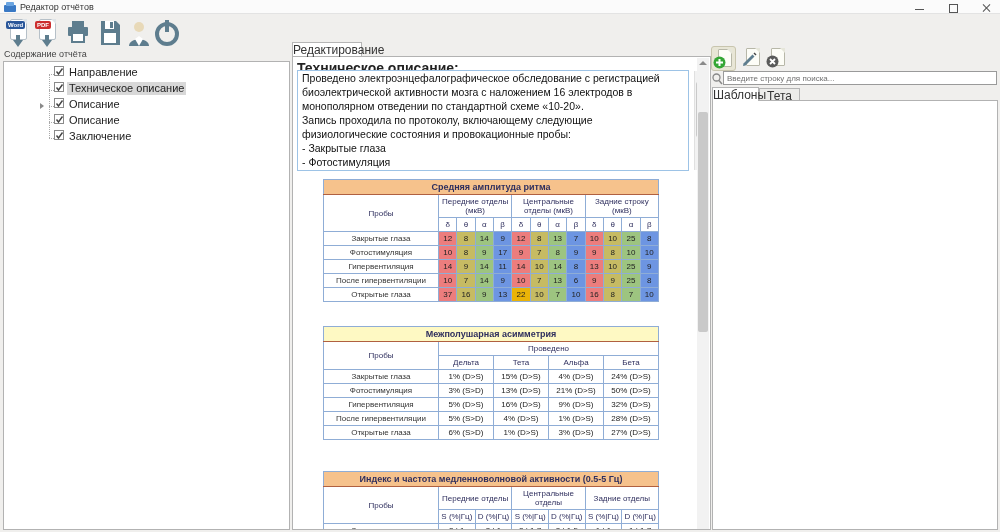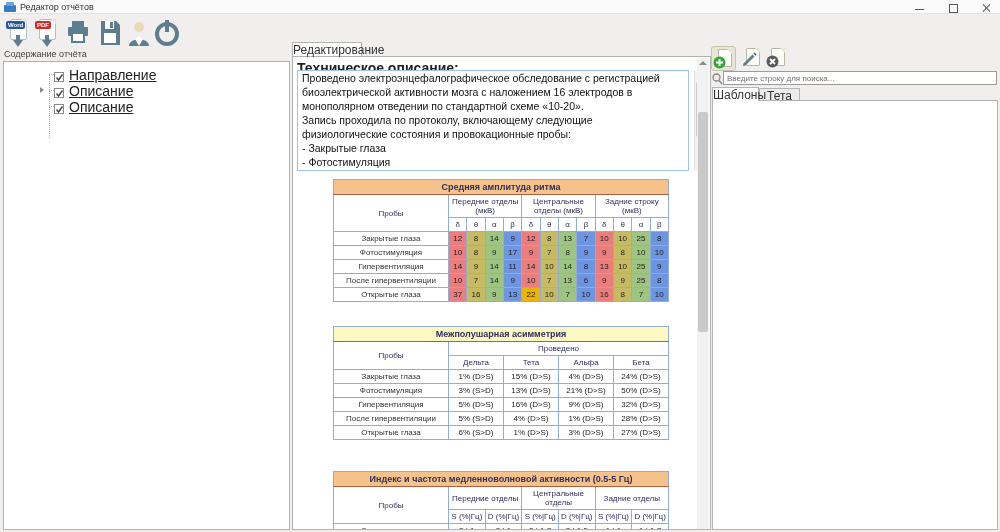--- a/index.html
+++ b/index.html
@@ -26,21 +26,21 @@
   .dlarrow { position:absolute; left:7px; top:20px; width:0; height:0; z-index:3; }
   .dlarrow::before { content:""; position:absolute; left:3px; top:-3px; width:4px; height:5px; background:#5e7d8e; }
   .dlarrow::after { content:""; position:absolute; left:0; top:2px; border-left:5px solid transparent; border-right:5px solid transparent; border-top:7px solid #5e7d8e; }
   .tbtn svg { display:block; margin:0 auto; }
 
   
   #sidebar-title { position:absolute; left:4px; top:49px; font-size:9px; color:#444; }
   #sidebar-box { position:absolute; left:3px; top:61px; width:287px; height:469px; background:#fff; border:1px solid #b2b2b2; }
   #tree { position:absolute; left:40px; top:4px; }
   #tree .guide { position:absolute; left:5px; top:8px; height:64px; border-left:1px dotted #a9a9a9; }
-  .tree-item { position:relative; height:16px; display:flex; align-items:flex-end; padding:0 3px 0 10px; font-size:14px; white-space:nowrap; cursor:default;text-decoration:underline; }
+  .tree-item { position:relative; height:16px; display:flex; align-items:flex-start; padding:0 3px 0 10px; font-size:11px; white-space:nowrap; cursor:default; }
   .tree-item::before { content:""; position:absolute; left:5px; top:8px; width:5px; border-top:1px dotted #a9a9a9; }
   .tree-item.selected .lbl { background:#d8d8d8; }
   .expander { position:absolute; left:-4px; top:5px; width:0; height:0; border-top:3px solid transparent; border-bottom:3px solid transparent; border-left:4px solid #8a8a8a; }
   .cbx { width:10px; height:10px; border:1px solid #8a8a8a; background:#fff; margin-right:3px; position:relative; flex:none; }
   .cbx svg { position:absolute; left:0px; top:0px; }
   .tree-item .lbl { padding:0 2px; line-height:13px; }
 
   
   .tab { position:absolute; height:14px; font-size:12px; text-align:center; line-height:14px; color:#333; border:1px solid #b5b5b5; border-bottom:none; background:#ececea; cursor:default; }
   .tab.active { background:#fff; z-index:5; }
@@ -51,21 +51,21 @@
   #textbox { position:absolute; left:4px; top:13px; width:392px; height:101px; background:#fff; border:1px solid #9dc3e6; font-size:10.5px; line-height:1.33; padding:1px 16px 1px 4px; white-space:pre-wrap; overflow:hidden; color:#111; }
   .vscroll { position:absolute; background:#f2f2f2; }
   .vscroll .arr-up, .vscroll .arr-dn { position:absolute; left:2px; width:0; height:0; border-left:4px solid transparent; border-right:4px solid transparent; }
   .arr-up { border-bottom:4px solid #8a8a8a; }
   .arr-dn { border-top:4px solid #8a8a8a; }
   .thumb { position:absolute; left:1px; right:1px; background:#c9c9c9; border-radius:2px; }
   #textbox-scroll { right:5px; top:14px; width:11px; height:99px; border-left:1px solid #e0e0e0; }
   #panel-scroll { right:1px; top:1px; width:12px; height:471px; }
 
   
-  .rtable { position:absolute; left:40px; width:336px; border-collapse:collapse; table-layout:fixed; font-size:8px; }
+  .rtable { position:absolute; left:30px; width:336px; border-collapse:collapse; table-layout:fixed; font-size:8px; }
   .rtable td { border:1px solid #8fadd6; text-align:center; vertical-align:middle; padding:2px 1px; color:#2f2f5e; }
   .rtable .t-title { font-size:9px; font-weight:bold; padding:2px; border-bottom:1px solid #b06040; }
   .rtable .t-h { padding:2px 1px; }
   .rtable .t-label { color:#333; }
   .rtable .t-val { color:#222; }
   #tbl-0 { top:122px; } #tbl-1 { top:269px; } #tbl-2 { top:414px; }
 
   
   .rt-btn { position:absolute; top:46px; width:25px; height:25px; border-radius:3px; }
   .rt-btn.hl { background:#e8e6d6; border:1px solid #c8c5ae; }
@@ -139,38 +139,54 @@
 <div id="sidebar-box">
   <div id="tree">
       <div class="guide"></div>
       <div class="tree-item">
         <span class="cbx">
           <svg width="9" height="9" viewBox="0 0 9 9">
             <path d="M1.5 4.5 l2 2.5 4 -5.5" fill="none" stroke="#444" stroke-width="1.4"></path>
           </svg>
         </span>
         <span class="lbl">Направление</span>
+      </div>
+      <div class="tree-item selected">
+        <span class="cbx">
+          <svg width="9" height="9" viewBox="0 0 9 9">
+            <path d="M1.5 4.5 l2 2.5 4 -5.5" fill="none" stroke="#444" stroke-width="1.4"></path>
+          </svg>
+        </span>
+        <span class="lbl">Техническое описание</span>
       </div>
       <div class="tree-item">
         <span class="expander"></span>
         <span class="cbx">
           <svg width="9" height="9" viewBox="0 0 9 9">
             <path d="M1.5 4.5 l2 2.5 4 -5.5" fill="none" stroke="#444" stroke-width="1.4"></path>
           </svg>
         </span>
         <span class="lbl">Описание</span>
       </div>
       <div class="tree-item">
         <span class="cbx">
           <svg width="9" height="9" viewBox="0 0 9 9">
             <path d="M1.5 4.5 l2 2.5 4 -5.5" fill="none" stroke="#444" stroke-width="1.4"></path>
           </svg>
         </span>
         <span class="lbl">Описание</span>
       </div>
+      <div class="tree-item">
+        <span class="cbx">
+          <svg width="9" height="9" viewBox="0 0 9 9">
+            <path d="M1.5 4.5 l2 2.5 4 -5.5" fill="none" stroke="#444" stroke-width="1.4"></path>
+          </svg>
+        </span>
+        <span class="lbl">Заключение</span>
+      </div>
     </div>
 </div>
 
 <div class="tab active" id="edit-tab1">Редактирование</div>
 <div class="tab" id="edit-tab2">Предпросмотр</div>
 <div id="editor-box">
   <div id="field-label">Техническое описание:</div>
   <div id="textbox">Проведено электроэнцефалографическое обследование с регистрацией биоэлектрической активности мозга с наложением 16 электродов в монополярном отведении по стандартной схеме «10-20».
 Запись проходила по протоколу, включающему следующие физиологические состояния и провокационные пробы:
 - Закрытые глаза

